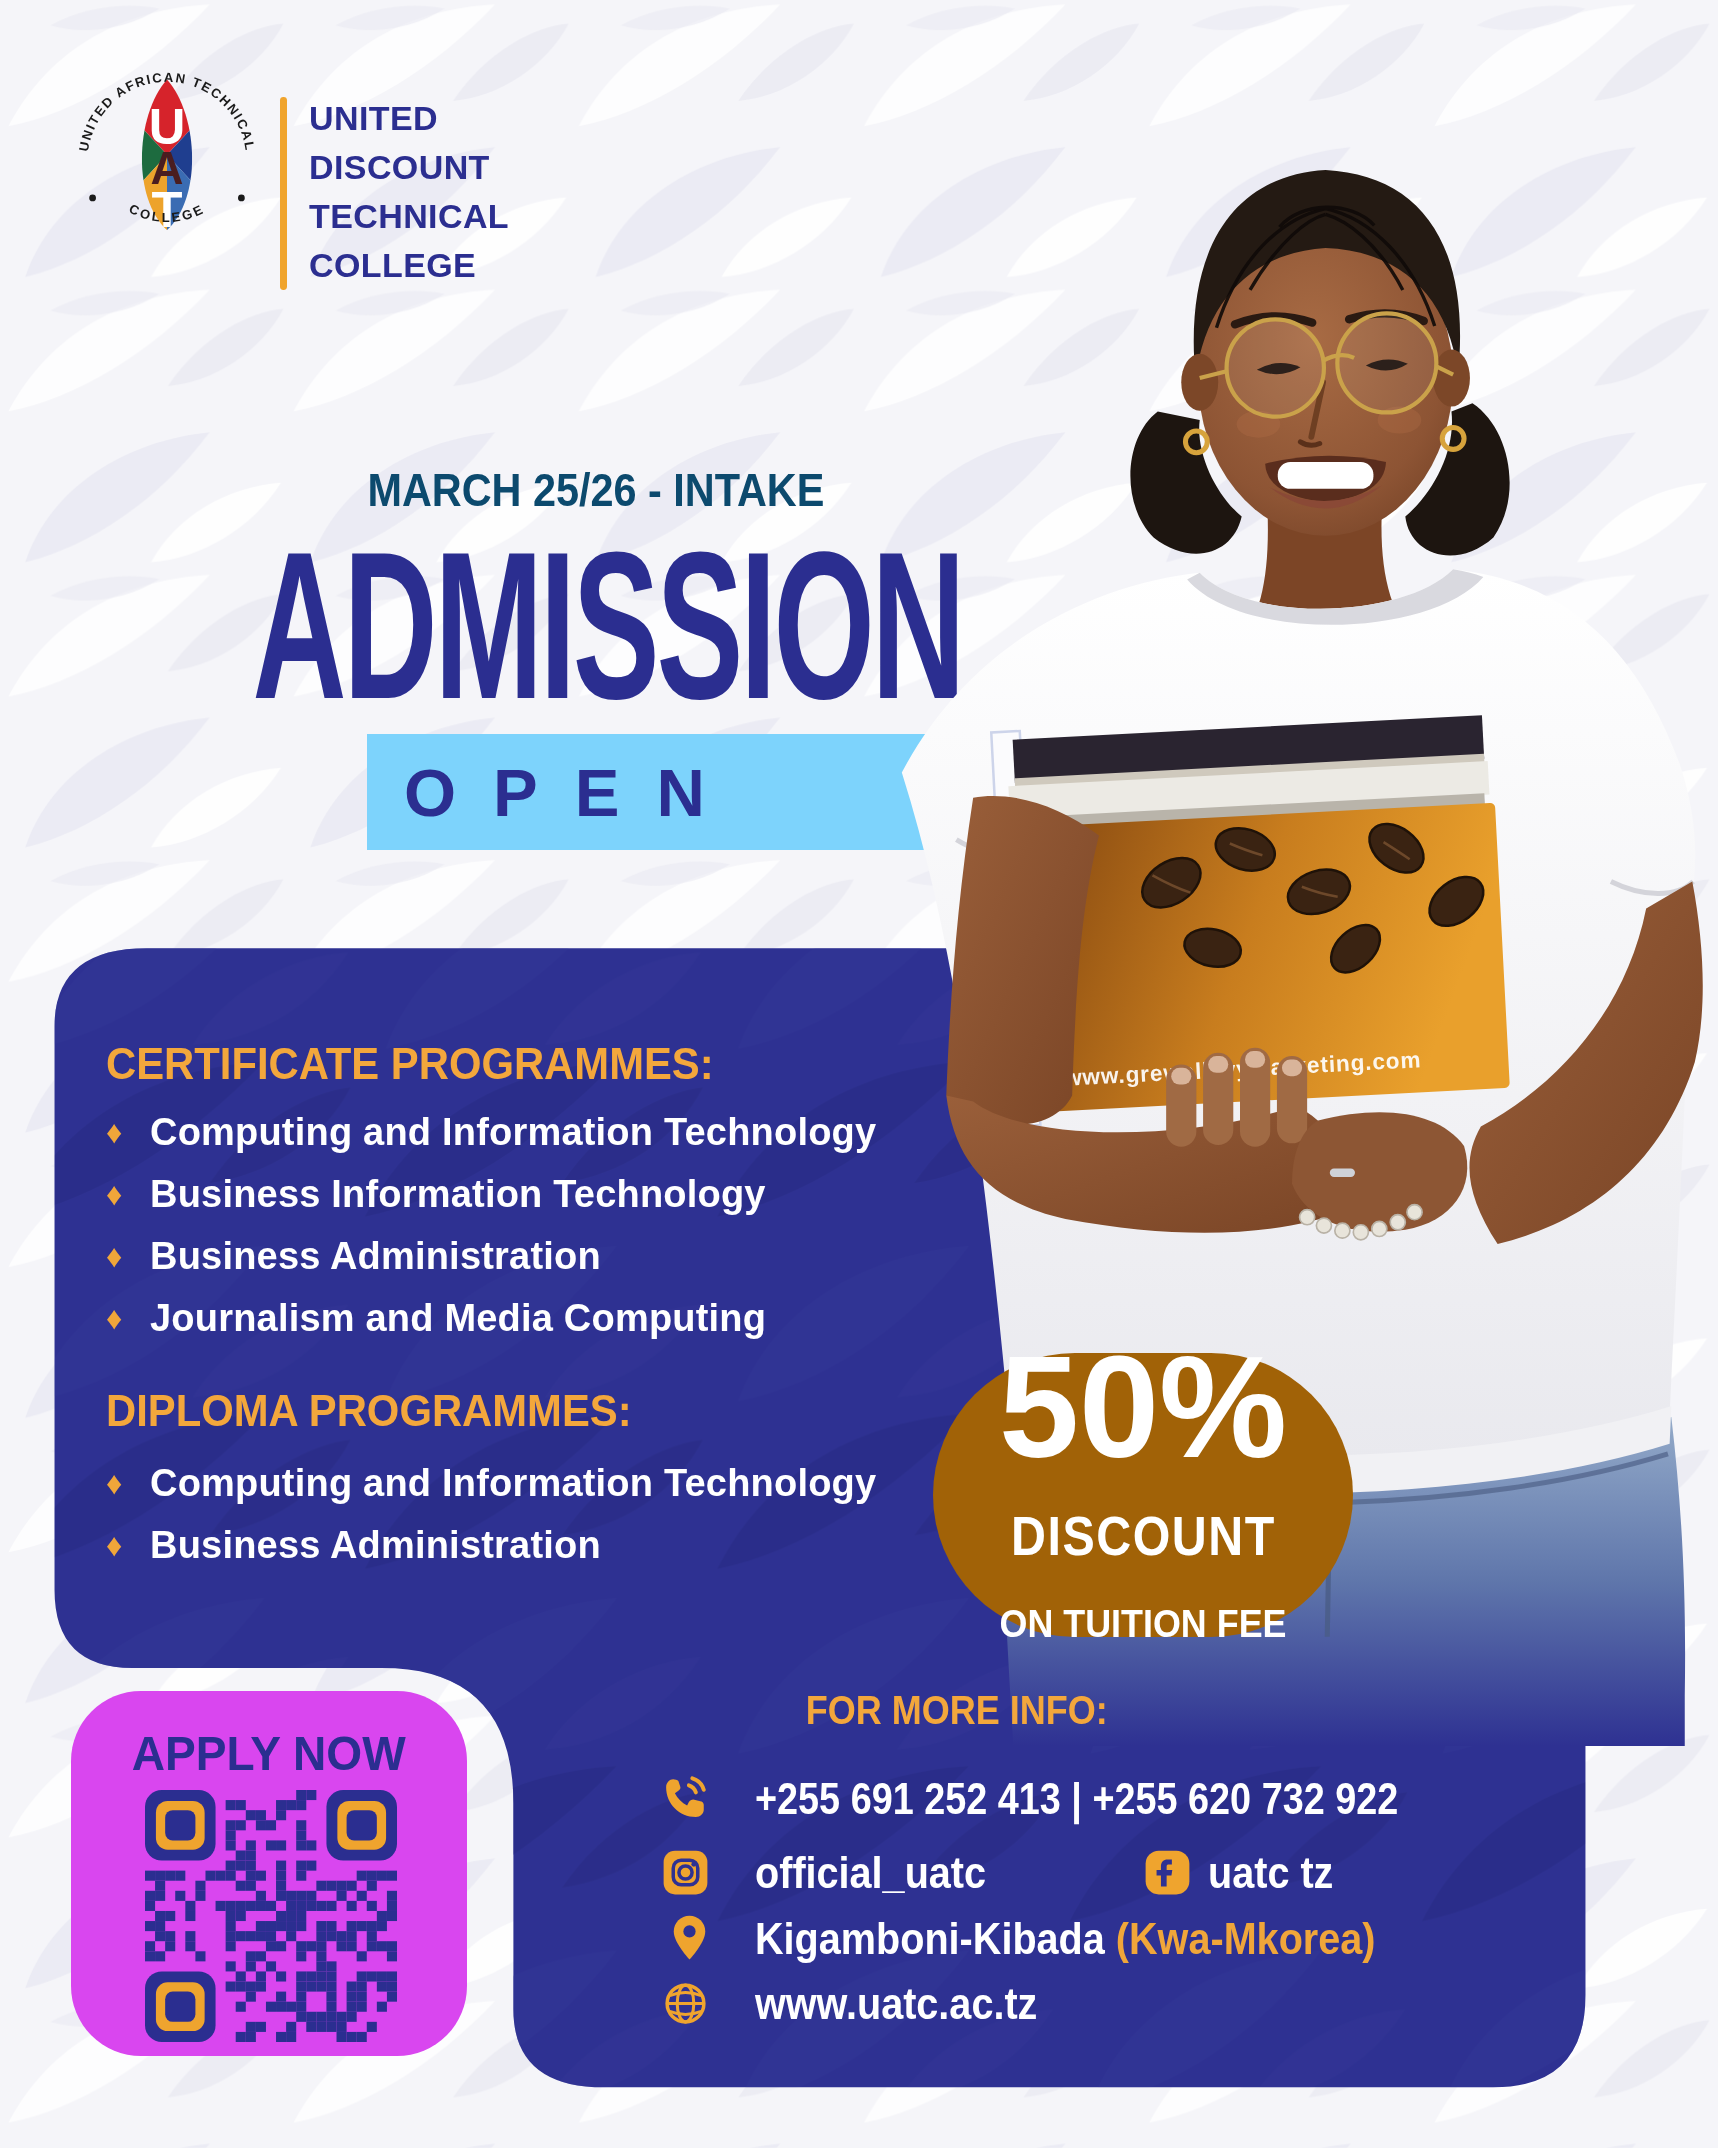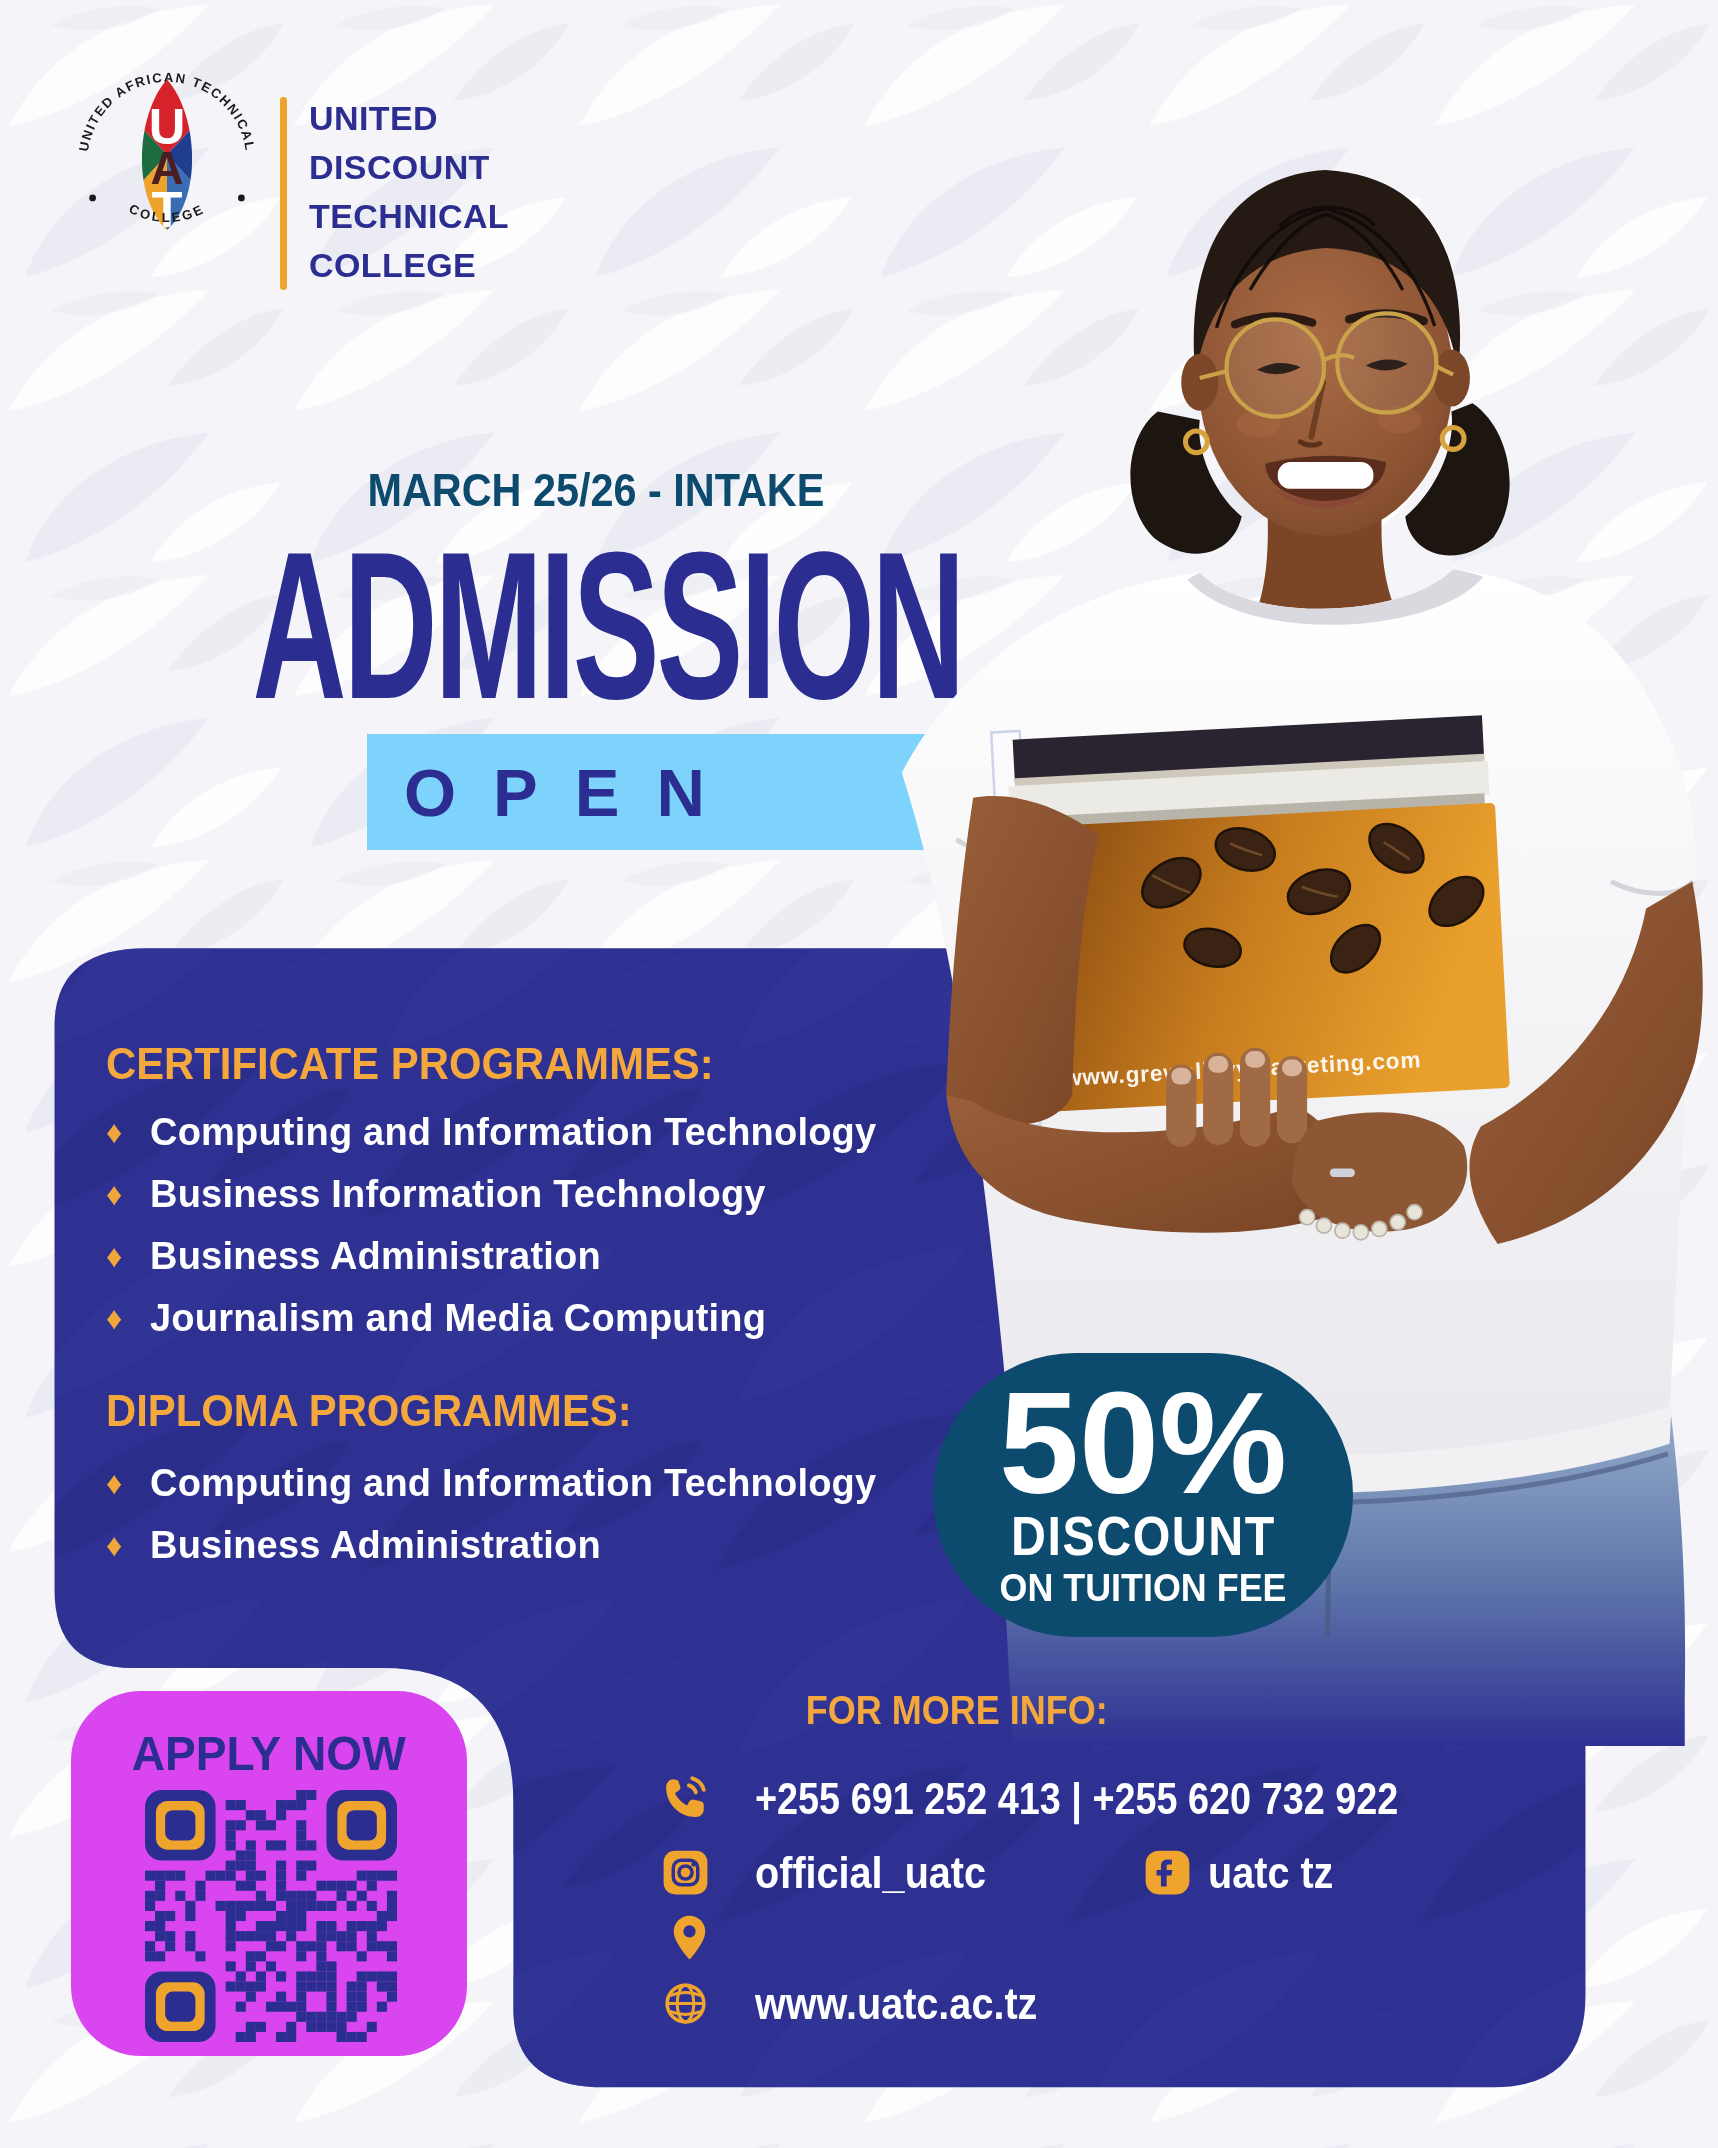--- a/index.html
+++ b/index.html
@@ -29,22 +29,22 @@
   
   .panel-svg{left:0;top:0;z-index:3;}
   .photo{left:520px;top:101px;z-index:4;pointer-events:none;}
   .p-head{z-index:5;color:#f3a73c;font-weight:bold;font-size:44px;}
   .p-list{z-index:5;}
   .p-row{display:flex;align-items:center;height:62px;}
   .p-bullet{width:44px;color:#f0a63a;font-size:32px;line-height:1;flex:0 0 44px;}
   .p-item{color:#ffffff;font-weight:bold;font-size:38px;letter-spacing:0.2px;}
 
   
-  .badge{left:933px;top:1353px;width:420px;height:284px;border-radius:142px;background:#0c4a6e;
-         z-index:6;display:flex;flex-direction:column;align-items:center;justify-content:center;color:#fff;}
+  .badge{left:933px;top:1353px;width:420px;height:284px;border-radius:142px;background:#a16207;
+         z-index:6;display:flex;flex-direction:column;align-items:center;justify-content:center;color:#fff;gap:36px;}
   .badge .pct{font-weight:bold;font-size:144px;line-height:126px;}
   .badge .l1{font-weight:bold;font-size:55px;line-height:59px;letter-spacing:1.7px;}
   .badge .l2{font-weight:bold;font-size:39px;line-height:44px;}
 
   
   .apply{left:71px;top:1691px;width:396px;height:365px;border-radius:70px;background:#d946ef;z-index:6;}
   .apply .lbl{position:absolute;left:0;top:34px;width:100%;text-align:center;color:#2b2e90;
               font-weight:bold;font-size:49px;}
   .apply .qr{position:absolute;left:74px;top:99px;}
 
@@ -540,20 +540,23 @@
     <path d="M33,13 h-5 c-4.5,0 -7.5,3 -7.5,7.5 V25 h-5 v6.5 h5 V44 h6.5 V31.5 h5.5 l1,-6.5 h-6.5 v-4 c0,-1.6 1,-2.2 2.2,-2.2 H33 Z" fill="#2e3192"></path>
   </svg>
   <div class="abs c-row" style="left:1208px;top:1846px">
     <span class="sxl" style="--sx:.88">uatc tz</span>
   </div>
 
   <svg class="abs c-icon" style="left:665px;top:1913px" width="49" height="49" viewBox="0 0 56 56">
     <path d="M28,3 C18,3 10,11 10,21 C10,34 28,53 28,53 C28,53 46,34 46,21 C46,11 38,3 28,3 Z" fill="#efa42e"></path>
     <circle cx="28" cy="21" r="7" fill="#2e3192"></circle>
   </svg>
+  <div class="abs c-row" style="left:755px;top:1912px">
+    <span class="sxl" style="--sx:.88"><span>Kigamboni-Kibada</span>&nbsp;<span class="c-orange">(Kwa-Mkorea)</span></span>
+  </div>
 
   <svg class="abs c-icon" style="left:661px;top:1979px" width="49" height="49" viewBox="0 0 56 56">
     <circle cx="28" cy="28" r="21" fill="none" stroke="#efa42e" stroke-width="4"></circle>
     <ellipse cx="28" cy="28" rx="9.5" ry="21" fill="none" stroke="#efa42e" stroke-width="3.5"></ellipse>
     <line x1="7" y1="28" x2="49" y2="28" stroke="#efa42e" stroke-width="3.5"></line>
     <path d="M10,19 Q28,12 46,19" fill="none" stroke="#efa42e" stroke-width="3.5"></path>
     <path d="M10,37 Q28,44 46,37" fill="none" stroke="#efa42e" stroke-width="3.5"></path>
   </svg>
   <div class="abs c-row" style="left:755px;top:1977px">
     <span class="sxl" style="--sx:.88">www.uatc.ac.tz</span>

